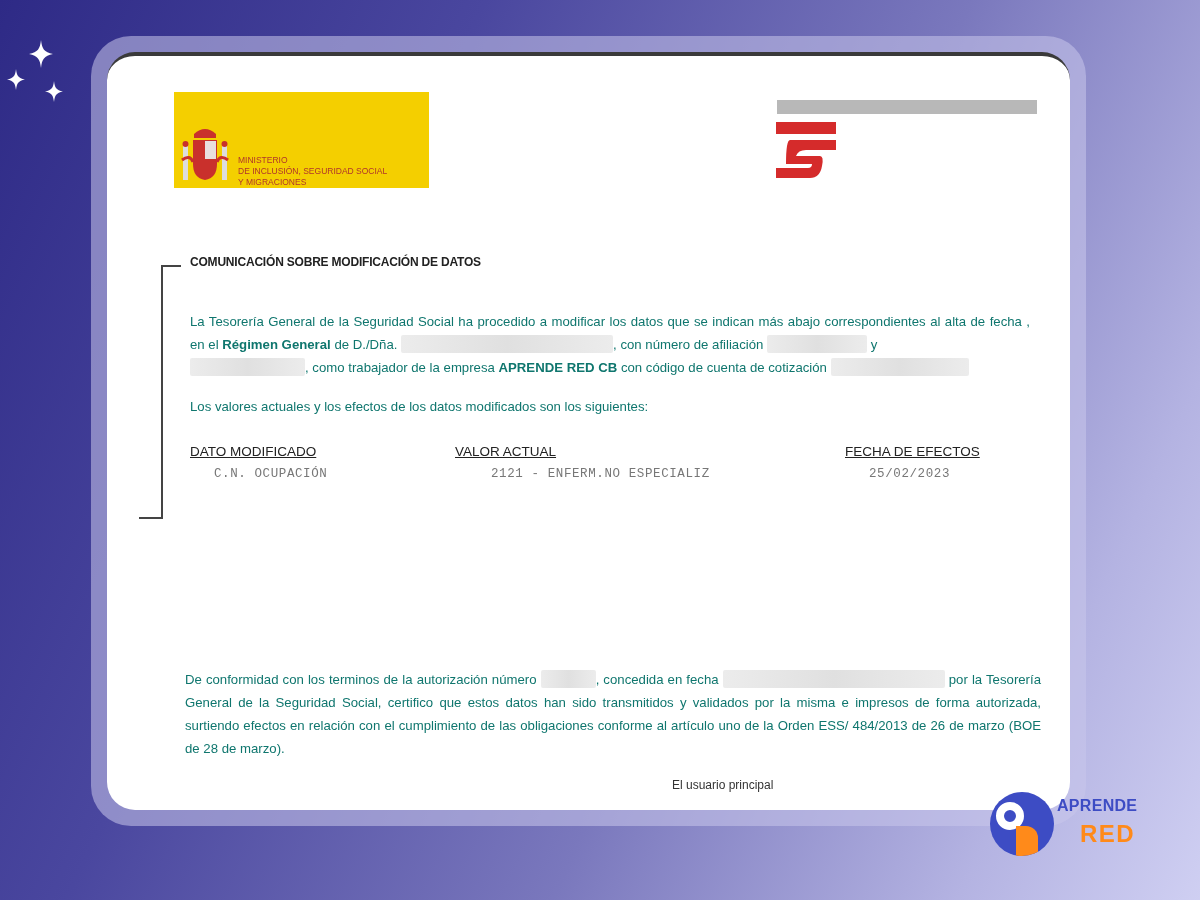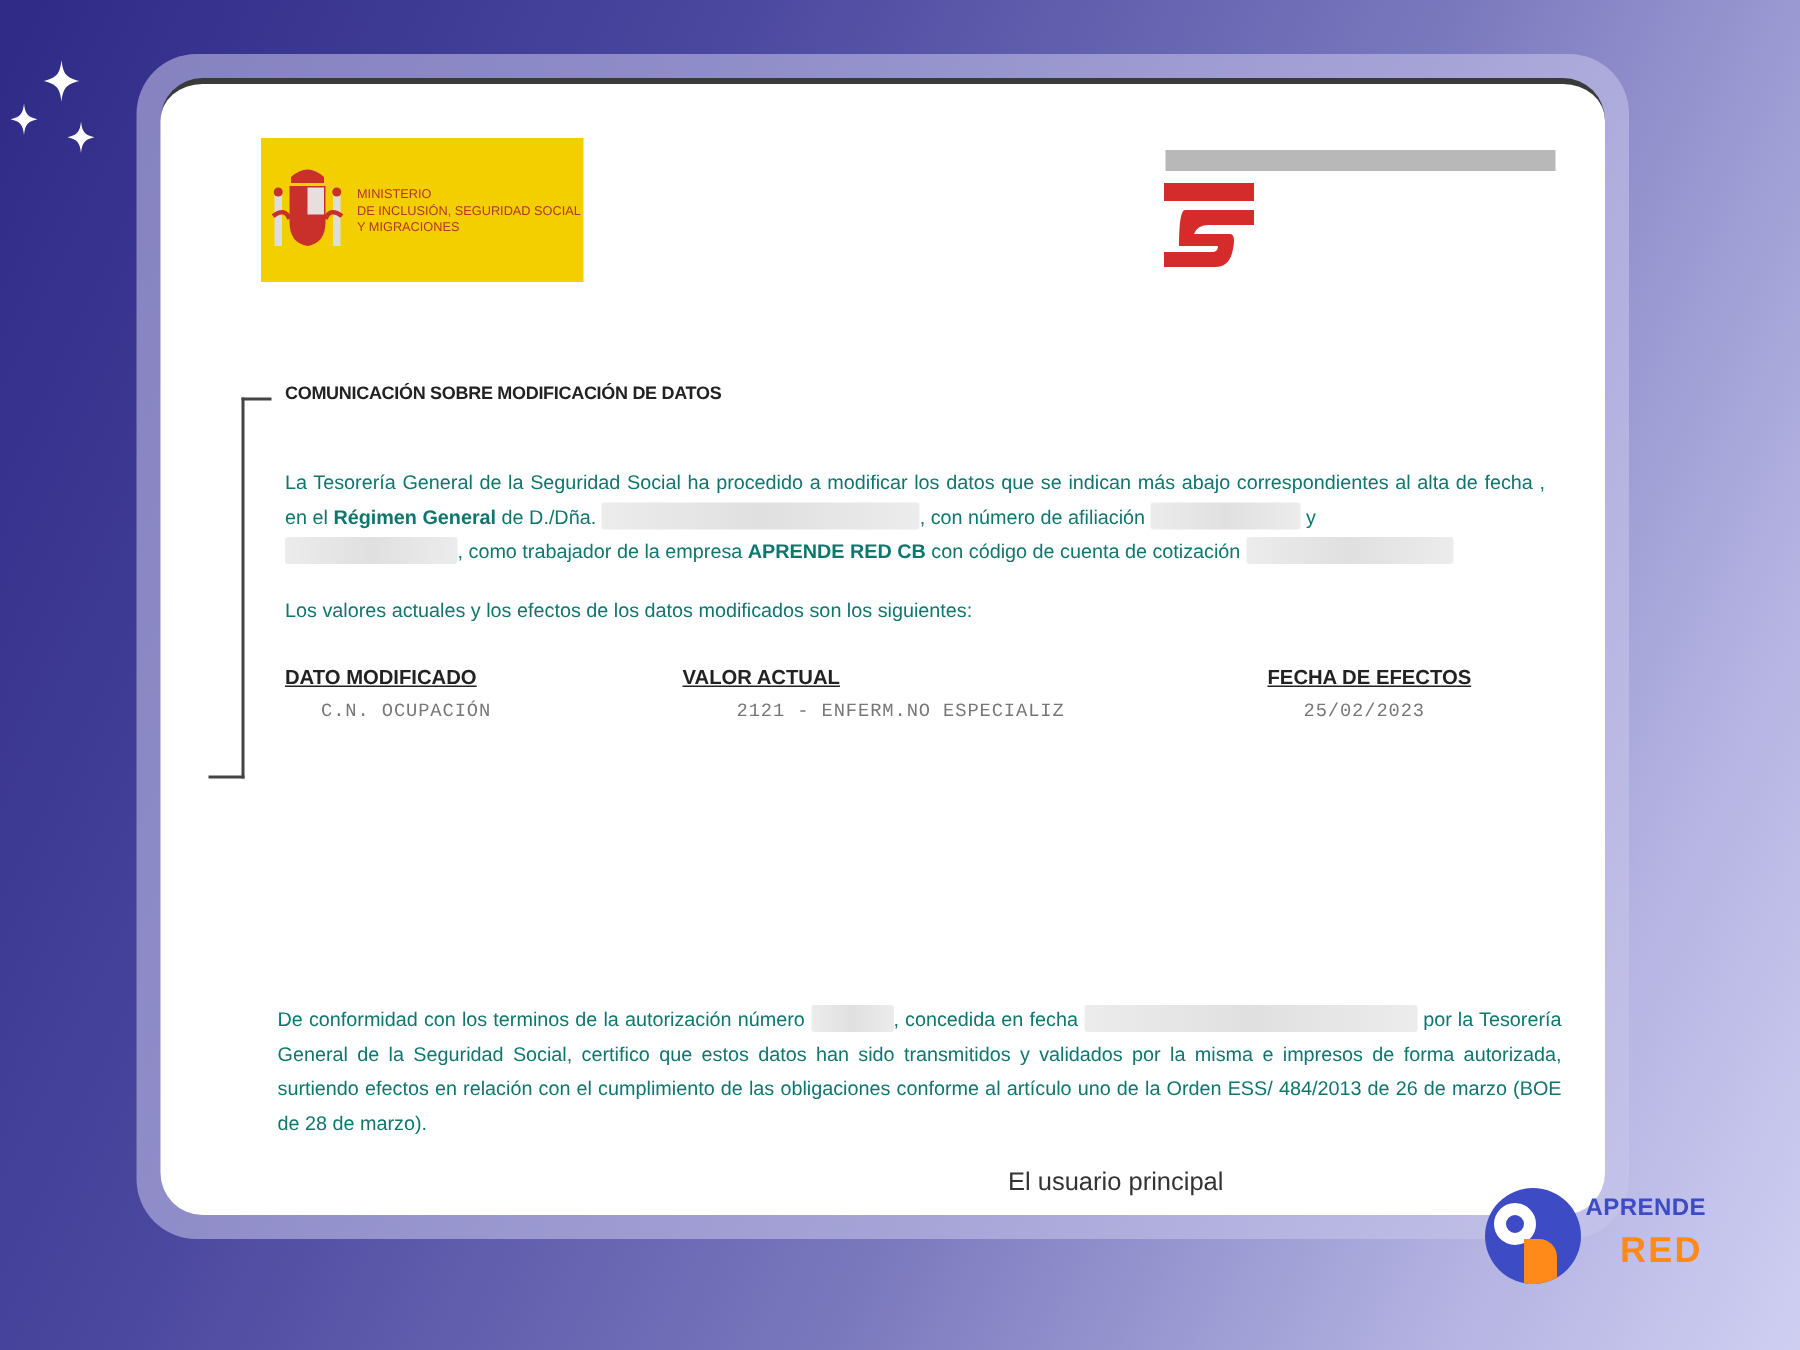--- a/index.html
+++ b/index.html
@@ -13,22 +13,22 @@
   .frame {
     position: absolute; left: 91px; top: 36px; width: 995px; height: 790px;
     border-radius: 40px; background: rgba(200,198,235,0.55);
   }
   .paper {
     position: absolute; left: 107px; top: 52px; width: 963px; height: 758px;
     border-radius: 28px; background: #fff; overflow: hidden;
     border-top: 4px solid #3a3a3a;
   }
   .ministry-logo {
-    position: absolute; left: 67px; top: 36px; width: 215px; height: 96px;
-    background: #f4cf00; display: flex; align-items: center;
+    position: absolute; left: 67px; top: 36px; width: 255px; height: 96px;
+    background: #f4cf00; display: flex; align-items: flex-end;
   }
   .coat { margin-left: 6px; }
   .ministry-text {
     margin-left: 8px; font-size: 8.5px; line-height: 11px; color: #b0362a;
     text-transform: uppercase;
   }
   .tgss-bar { position: absolute; left: 670px; top: 44px; width: 260px; height: 14px; background: #b8b8b8; }
   .tgss-mark { position: absolute; left: 669px; top: 64px; }
   .tgss-text {
     position: absolute; left: 750px; top: 100px; font-size: 12.5px; line-height: 16px;
@@ -46,24 +46,24 @@
   }
   .para {
     position: absolute; left: 83px; width: 840px; font-size: 13.2px; line-height: 23px;
     color: #0f766e;
   }
   .p1 { top: 254px; text-align: justify; }
   .redact { display: inline-block; height: 18px; vertical-align: -4px;
     background: linear-gradient(90deg, #ececec, #e0e0e0, #ececec); border-radius: 2px; }
   .p2 { top: 339px; }
   .table { position: absolute; left: 83px; top: 388px; width: 820px; }
-  .th { position: absolute; top: 0; font-size: 13.5px; font-weight: bold; color: #222; text-decoration: underline; }
+  .th { position: absolute; top: 0; font-size: 13.5px; font-weight: normal; color: #222; text-decoration: underline; }
   .td { position: absolute; top: 23px; font-family: "Liberation Mono", monospace; font-size: 12.5px; color: #777; letter-spacing: 0.6px; margin-left: 24px; }
   .p3 { left: 78px; top: 612px; width: 856px; text-align: justify; }
-  .signer { position: absolute; left: 565px; top: 722px; font-size: 17px; color: #333; }
+  .signer { position: absolute; left: 565px; top: 722px; font-size: 12px; color: #333; }
   .brand { position: absolute; left: 990px; top: 790px; width: 180px; height: 70px; }
   .brand-circle { position: absolute; left: 0; top: 2px; width: 64px; height: 64px; border-radius: 50%; background: #3d4cc4; overflow: hidden; }
   .brand-word1 { position: absolute; left: 67px; top: 7px; font-size: 16px; font-weight: bold; color: #3d4cc4; letter-spacing: 0.3px; }
   .brand-word2 { position: absolute; left: 90px; top: 30px; font-size: 24px; font-weight: bold; color: #ff8a1a; letter-spacing: 1.5px; }
 </style>
 </head>
 <body>
 
 <svg class="sparkle" style="left:29px;top:40px" width="24" height="28" viewBox="0 0 24 28">
     <path d="M12 0 C13 9 15 12 24 14 C15 16 13 19 12 28 C11 19 9 16 0 14 C9 12 11 9 12 0Z" fill="#fff"></path>

